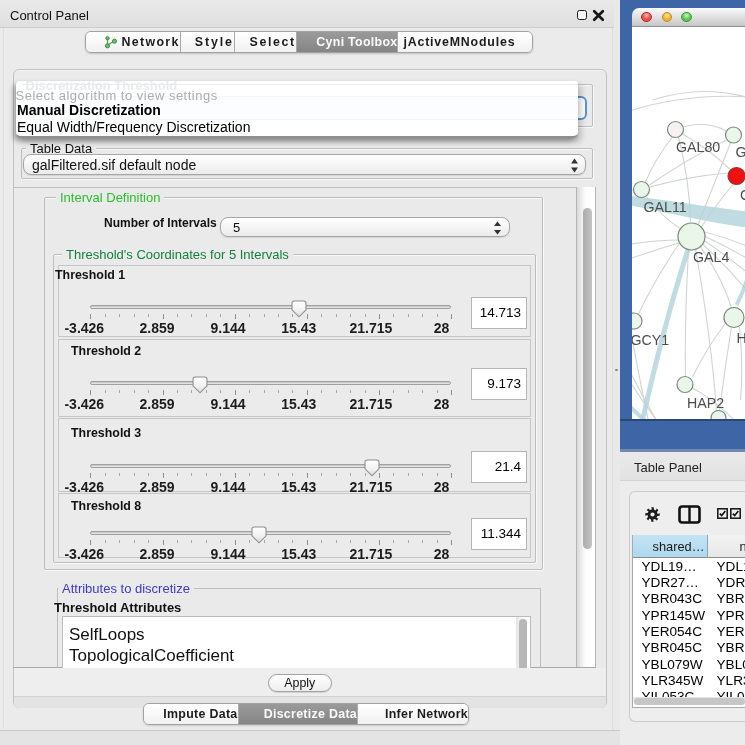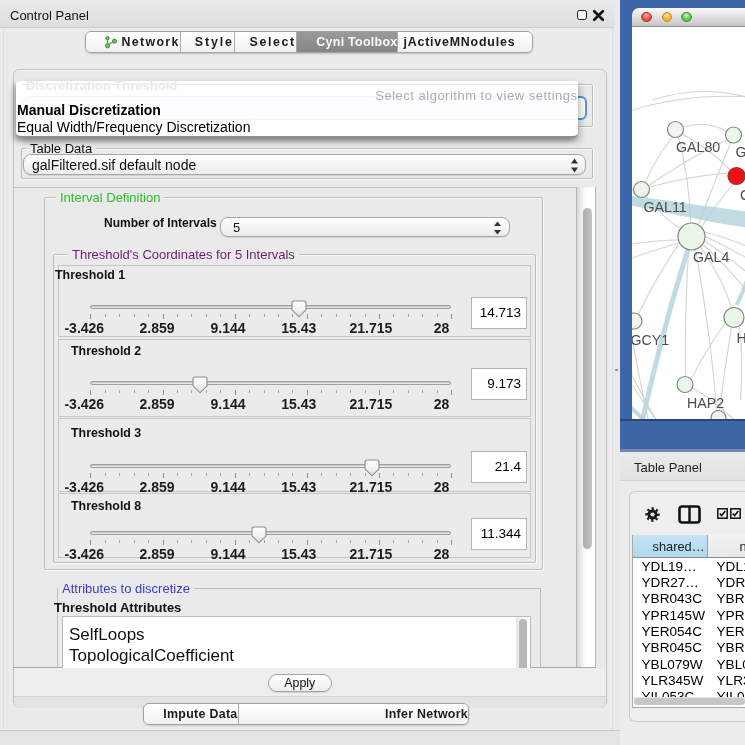--- a/index.html
+++ b/index.html
@@ -62,21 +62,21 @@
   </div>
 <div class="a" style="left:104px;top:216.5px;font-size:12px;font-weight:bold;color:#111;line-height:13px">Number of Intervals</div>
 <div class="a combo" style="left:220px;top:216.5px;width:290px;height:20px">
     <div class="a" style="left:12px;top:0;line-height:20px;font-size:13px;color:#111">5</div>
     <svg class="a" style="right:7px;top:3px" width="9" height="14" viewBox="0 0 9 14">
       <path d="M4.5 0.5 L8 5 L1 5 Z" fill="#333"></path>
       <path d="M4.5 13.5 L8 9 L1 9 Z" fill="#333"></path>
     </svg>
   </div>
 <div class="a grp" style="left:53px;top:254px;width:483px;height:308.5px">
-    <span class="glab" style="left:14px;color:#701a75">Threshold's Coordinates for 5 Intervals</span>
+    <span class="glab" style="left:8px;color:#15803d">Threshold's Coordinates for 5 Intervals</span>
   </div>
 <div class="a" style="left:57.5px;top:265.0px;width:473px;height:72.0px;border:1px solid #c6c6c6;background:#ebebeb"></div>
 <div class="a" style="left:55px;top:268.5px;font-size:12.4px;font-weight:bold;color:#111;line-height:13px">Threshold 1</div>
 <div class="a" style="left:90.3px;top:304.5px;width:360.8px;height:4.5px;border-radius:2.5px;border:1px solid #a0a0a0;background:linear-gradient(#c0c0c0,#eeeeee)"></div>
 <div class="tickM" style="left:90.3px;top:313.5px"></div>
 <div class="tickm" style="left:104.7px;top:313.5px"></div>
 <div class="tickm" style="left:119.2px;top:313.5px"></div>
 <div class="tickm" style="left:133.6px;top:313.5px"></div>
 <div class="tickm" style="left:148.0px;top:313.5px"></div>
 <div class="tickM" style="left:162.5px;top:313.5px"></div>
@@ -262,29 +262,30 @@
 <div class="a" style="left:62px;top:615.5px;width:469px;height:52px;background:#ffffff;border:1px solid #bcbcbc;border-bottom:none;overflow:hidden">
     <div class="a" style="left:6px;top:7px;font-size:17px;color:#111;line-height:21px">SelfLoops<br>TopologicalCoefficient<br>BetweennessCentrality</div>
     <div class="a" style="right:0;top:0;width:14px;height:52px;background:linear-gradient(to right,#e4e4e4,#fbfbfb 50%,#ffffff)"></div>
     <div class="a" style="right:3px;top:2.5px;width:8.5px;height:60px;border-radius:4px;background:#b7b7b7"></div>
   </div>
 <div class="a" style="left:14px;top:668px;width:591.5px;height:28.5px;background:#eeeeee;border-bottom:1px solid #d2d2d2"></div>
 <div class="a" style="left:14px;top:697px;width:591.5px;height:10.5px;background:#e3e3e3;border-radius:0 0 5px 5px"></div>
 <div class="a" style="left:268px;top:673.5px;width:63.5px;height:18px;border:1px solid #a3a3a3;border-radius:9px;background:linear-gradient(#ffffff,#ededed);text-align:center;font-size:12.4px;line-height:17px;color:#111;box-shadow:0 1px 1px rgba(0,0,0,.12)">Apply</div>
 <div class="a" style="left:143px;top:703px;width:326px;height:21.5px;display:flex;border:1px solid #a2a2a2;border-radius:6px;overflow:hidden;box-shadow:0 1px 2px rgba(0,0,0,.15)">
 <div class="seg" style="width:93.5px;padding-left:14px">Impute Data</div>
+<div class="seg sel" style="width:119.5px">Discretize Data</div>
 <div class="seg" style="flex:1">Infer Network</div>
 </div>
 <div class="a" style="left:0;top:730px;width:620px;height:15px;background:#e4e4e4;border-top:1px solid #c8c8c8"></div>
 <div class="a" style="left:615px;top:368.5px;width:2.5px;height:2.5px;border-radius:50%;background:#8a8a8a"></div>
 <div class="a" style="left:15.5px;top:80.5px;width:562.5px;height:57px;background:#ffffff;border-radius:4px 2px 5px 5px;border-bottom:2.5px solid #8f8f8f;box-shadow:-3px 3px 5px rgba(0,0,0,.28),3px 4px 6px rgba(0,0,0,.22);overflow:hidden">
     <div class="a" style="left:6px;top:3.5px;width:556px;height:1px;background:#ebebeb"></div>
     <div class="a" style="left:10px;top:-3px;font-size:13px;color:#e8ebed;font-weight:bold">Discretization Threshold</div>
     <div class="a" style="left:7px;top:15px;width:570px;height:24px;border:1.5px solid #f3f7fa;border-radius:6px;background:linear-gradient(rgba(247,250,253,.55),rgba(240,246,250,.25))"></div>
-    <div class="a" style="left:0;top:7px;width:562px;text-align:right;font-size:13px;letter-spacing:.5px;color:#aaadb0">Select algorithm to view settings</div>
+    <div class="a" style="left:0;top:7px;width:562px;text-align:left;font-size:13px;letter-spacing:.5px;color:#aaadb0">Select algorithm to view settings</div>
     <div class="a" style="left:1.5px;top:21.5px;font-size:14px;font-weight:bold;color:#000">Manual Discretization</div>
     <div class="a" style="left:1.5px;top:38px;font-size:14px;color:#000">Equal Width/Frequency Discretization</div>
   </div>
 <div class="a" style="left:620px;top:0;width:125px;height:451px;background:#3e66a6"></div>
 <div class="a" style="left:631.5px;top:7.5px;width:113.5px;height:19.5px;background:linear-gradient(#fbfbfb,#c6c6c6);border-bottom:1px solid #909090;border-radius:7px 0 0 0"></div>
 <div class="a" style="left:641.2px;top:11.9px;width:10.6px;height:10.6px;border-radius:50%;background:radial-gradient(circle at 50% 30%,#ffb8b4,#ee4b42 55%,#ee4b42);border:1px solid #b2322c"></div>
 <div class="a" style="left:661.5px;top:11.9px;width:10.6px;height:10.6px;border-radius:50%;background:radial-gradient(circle at 50% 30%,#ffe6a8,#f5b02e 55%,#f5b02e);border:1px solid #c08a1d"></div>
 <div class="a" style="left:681.4000000000001px;top:11.9px;width:10.6px;height:10.6px;border-radius:50%;background:radial-gradient(circle at 50% 30%,#d2f5c4,#5ec44f 55%,#5ec44f);border:1px solid #3f9a33"></div>
 <svg class="a" style="left:631.5px;top:27px;background:#ffffff" width="113.5" height="392" viewBox="631.5 27 113.5 392">
 <g fill="none" stroke="#cacfca" stroke-width="1.1" opacity="0.88">

